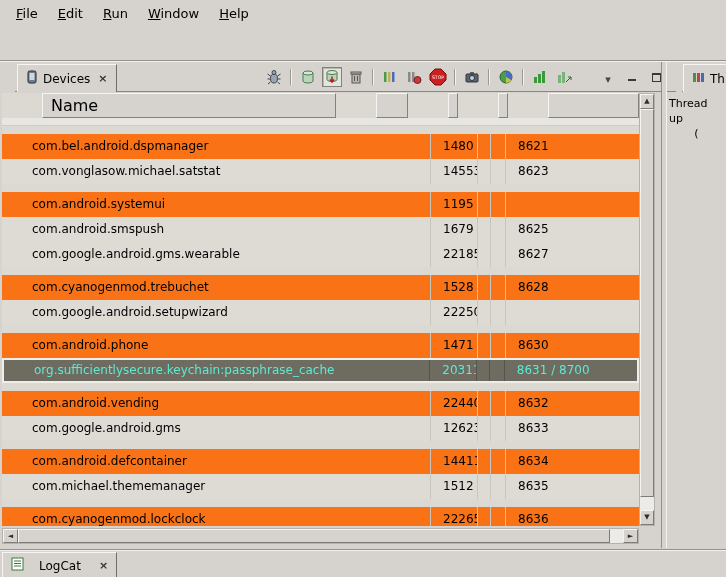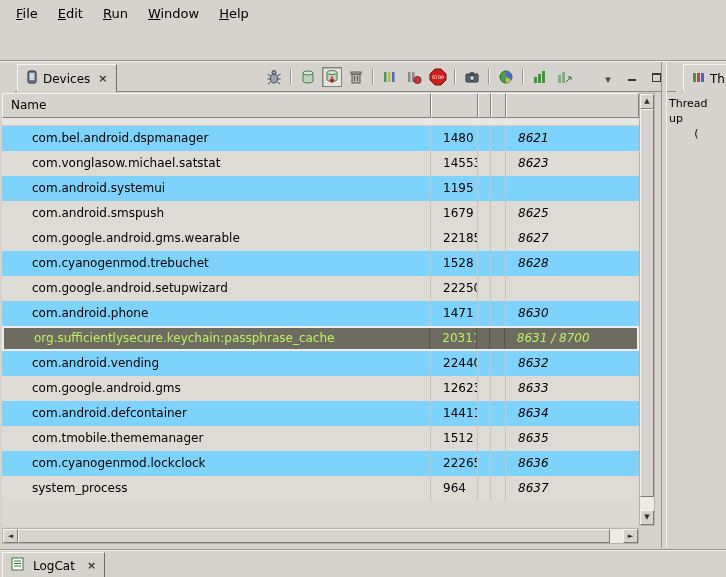--- a/index.html
+++ b/index.html
@@ -43,35 +43,35 @@
     border-right:1px solid #f5f4f0; margin:0 2px; }
   .tb-gap { width:16px; }
   .chev::before { content:"\25BE"; font-size:11px; color:#4a4840; }
   .min-glyph { display:block; width:8px; height:8px; border-bottom:2px solid #3a3832; }
   .max-glyph { display:block; width:9px; height:9px; border:1px solid #3a3832; border-top-width:2px; }
 
   
   .table-wrap { position:absolute; left:2px; top:31px; width:637px; height:433px;
     background:#dcd9d3; overflow:hidden; }
   .theader { display:flex; height:25px; }
-  .th { background:#d6d3ce; font-size:12px; line-height:23px;
+  .th { background:#d6d3ce; font-size:16px; line-height:23px;
     border-top:1px solid #f6f5f2; border-left:1px solid #f6f5f2;
-    border-right:1px solid #848179; border-bottom:1px solid #848179; }
+    border-right:1px solid #848179; border-bottom:1px solid #848179;margin-left:40px; }
   .c-name { width:429px; } .c-pid { width:47px; } .c-n1 { width:13px; }
-  .c-n2 { width:15px; } .c-port { width:133px;font-style:italic; }
+  .c-n2 { width:15px; } .c-port { width:133px; }
   .th.c-name { padding-left:8px; }
   .partial-row { height:8px; background:#e8e6e2; border-bottom:1px solid #cfccc6; }
   .trow { display:flex; height:25px; font-size:12px; line-height:25px; }
-  .trow.even { background:#7dd3fc; }
+  .trow.even { background:#f97316;margin-top:8px; }
   .trow.odd  { background:#dedbd5; }
   .td { border-right:1px solid #c8c5be; overflow:hidden; white-space:nowrap; }
   .td.c-name { padding-left:30px; }
   .td.c-pid  { padding-left:12px; }
   .td.c-port { padding-left:12px; border-right:none; }
-  .trow.selected { background:#6e6b60; color:#bef264;
+  .trow.selected { background:#6e6b60; color:#5eead4;
     border:2px solid #efede9; line-height:21px; }
   .trow.selected .td { border-right-color:#55534b; }
 
   
   .vscroll { position:absolute; left:639px; top:31px; width:16px; height:433px;
     background:#ecebe7; border:1px solid #b5b2ab; }
   .sb-btn { position:absolute; left:0; width:14px; height:15px; background:#d6d3ce;
     border:1px solid; border-color:#f6f5f2 #7f7c75 #7f7c75 #f6f5f2;
     display:flex; align-items:center; justify-content:center; color:#2f2d28; }
   .sb-btn i { font-style:normal; font-size:7px; line-height:1; }
@@ -94,21 +94,21 @@
 
   
   .threads-content { position:absolute; left:0; top:31px; right:0; padding:3px 2px;
     font-size:11px; line-height:15px; }
   .threads-line2 { text-align:center; }
 
   
   .logcat-bar { position:absolute; left:0; top:549px; width:100%; height:28px;
     border-top:1px solid #94918a; box-shadow:inset 0 1px 0 #f2f1ee; }
   .logcat-tab { position:absolute; left:2px; top:2px; height:26px; display:flex;
-    align-items:center; gap:9px; padding:0 8px; background:#d6d3ce; font-size:12px;
+    align-items:center; gap:15px; padding:0 8px; background:#d6d3ce; font-size:12px;
     border-top:1px solid #f6f5f2; border-left:1px solid #f6f5f2; border-right:1px solid #6f6d67; }
   .logcat-tab .close { font-weight:bold; font-size:11px; color:#333; margin-left:3px; }
 </style>
 </head>
 <body>
 
 <div class="app">
 
   <div class="menubar">
 
@@ -335,21 +335,21 @@
 
           <div class="trow even">
             <div class="td c-name">com.android.defcontainer</div>
             <div class="td c-pid">14411</div>
             <div class="td c-n1"></div>
             <div class="td c-n2"></div>
             <div class="td c-port">8634</div>
           </div>
 
           <div class="trow odd">
-            <div class="td c-name">com.tmobile.thememanager</div>
+            <div class="td c-name">com.michael.thememanager</div>
             <div class="td c-pid">1512</div>
             <div class="td c-n1"></div>
             <div class="td c-n2"></div>
             <div class="td c-port">8635</div>
           </div>
 
           <div class="trow even">
             <div class="td c-name">com.cyanogenmod.lockclock</div>
             <div class="td c-pid">22265</div>
             <div class="td c-n1"></div>

